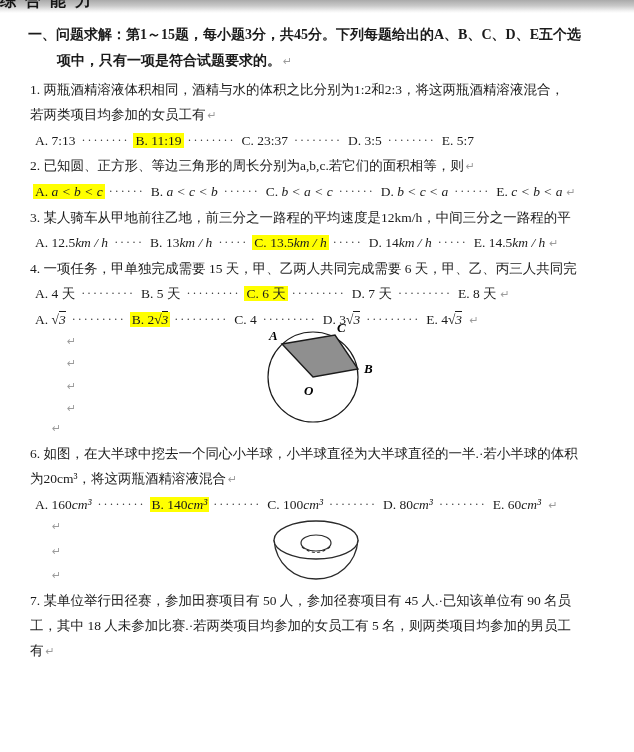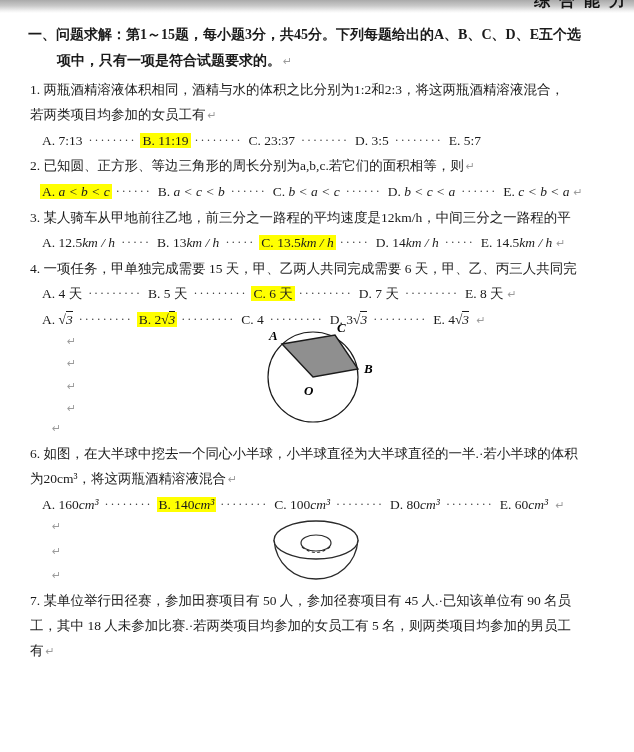--- a/index.html
+++ b/index.html
@@ -3,34 +3,34 @@
 <meta charset="utf-8">
 <style>
   html,body{margin:0;padding:0}
   body{
     width:634px;height:752px;overflow:hidden;background:#ffffff;
     font-family:"Liberation Serif","DejaVu Serif",serif;
     color:#1b1b1b;font-size:13.5px;
   }
   
   .band{
-    height:13px;overflow:hidden;text-align:right;
+    height:13px;overflow:hidden;text-align:left;
     background:linear-gradient(180deg,#aaaaaa 0%,#c9c9c9 45%,#efefef 80%,#ffffff 100%);
   }
   .band .t{
     display:inline-block;font-weight:bold;font-size:16px;letter-spacing:9px;
     color:#141414;transform:translateY(-9px);
   }
   .section{
     margin:9px 11px 2px 28px;font-weight:bold;font-size:14px;line-height:26px;
   }
   .section .l2{margin-left:29px}
   .q{margin-left:30px;line-height:25px}
   .line{white-space:nowrap}
-  .opts{margin-left:10px}
+  .opts{margin-left:3px}
   .opt{padding:0 2px;white-space:nowrap}
   .opt.hl{background:#ffff00}
   .dots{color:#3c3c3c;letter-spacing:2px;margin:0 4px;font-size:12px;vertical-align:1px}
   .math{font-style:italic}
   .arc{font-style:italic;text-decoration:overline}
   .rad{border-top:1.2px solid #1b1b1b;font-style:italic}
   .pre{font-style:normal}
   .ret{
     color:#9c9c9c;font-family:"DejaVu Sans",sans-serif;
     font-size:11px;margin-left:2px;font-style:normal;font-weight:normal;

